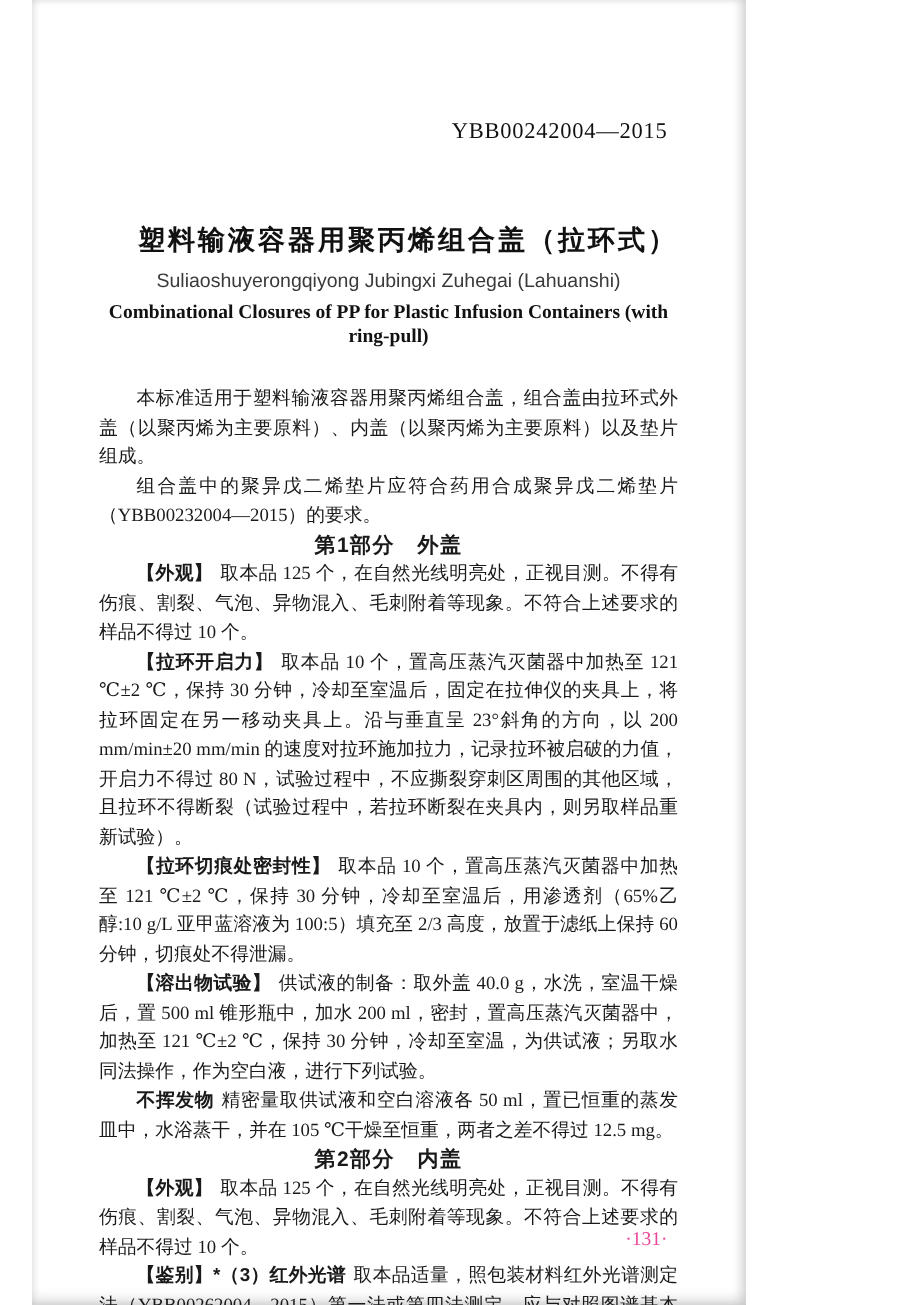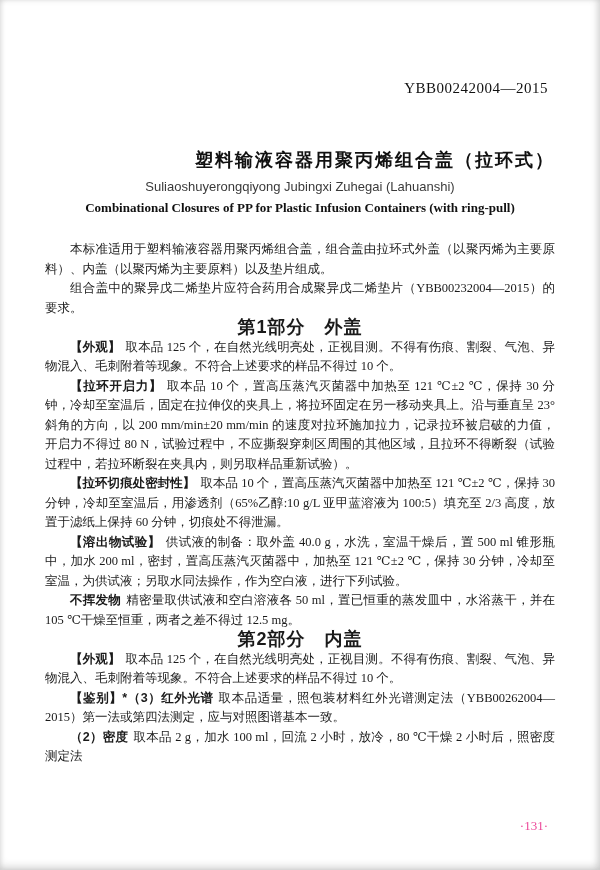--- a/index.html
+++ b/index.html
@@ -1,27 +1,28 @@
 <!DOCTYPE html>
 <html><head>
 <meta charset="utf-8">
 <style>
   html, body { margin: 0; padding: 0; background: #ffffff; }
   .page {
     position: relative;
-    width: 600px;
+    width: 476px;
     height: 870px;
     background: #ffffff;
     overflow: hidden;
     box-shadow:
       inset 2px 0 4px rgba(0,0,0,0.06),
       inset -4px 0 6px rgba(0,0,0,0.10),
       inset 0 -5px 7px rgba(0,0,0,0.10);
     font-family: "Liberation Serif", "DejaVu Serif", serif;
     color: #1a1a1a;
+    margin-left: 21px;
   }
   .doc-code {
     position: absolute;
     top: 80px;
     right: 52px;
     font-size: 15px;
     letter-spacing: 0.5px;
     color: #111;
   }
   .content {
@@ -59,21 +60,21 @@
     margin: 0;
     text-indent: 2em;
   }
   .lead {
     font-weight: bold;
     font-family: "Liberation Sans", "DejaVu Sans", sans-serif;
     margin-right: 5px;
   }
   .section-heading {
     text-align: center;
-    font-size: 18px;
+    font-size: 14px;
     font-weight: bold;
     margin: 9px 0 7px 0;
     text-indent: 0 !important;
     letter-spacing: 1px;
     font-family: "Liberation Sans", "DejaVu Sans", sans-serif;
   }
   .page-number {
     position: absolute;
     bottom: 36px;
     right: 52px;

